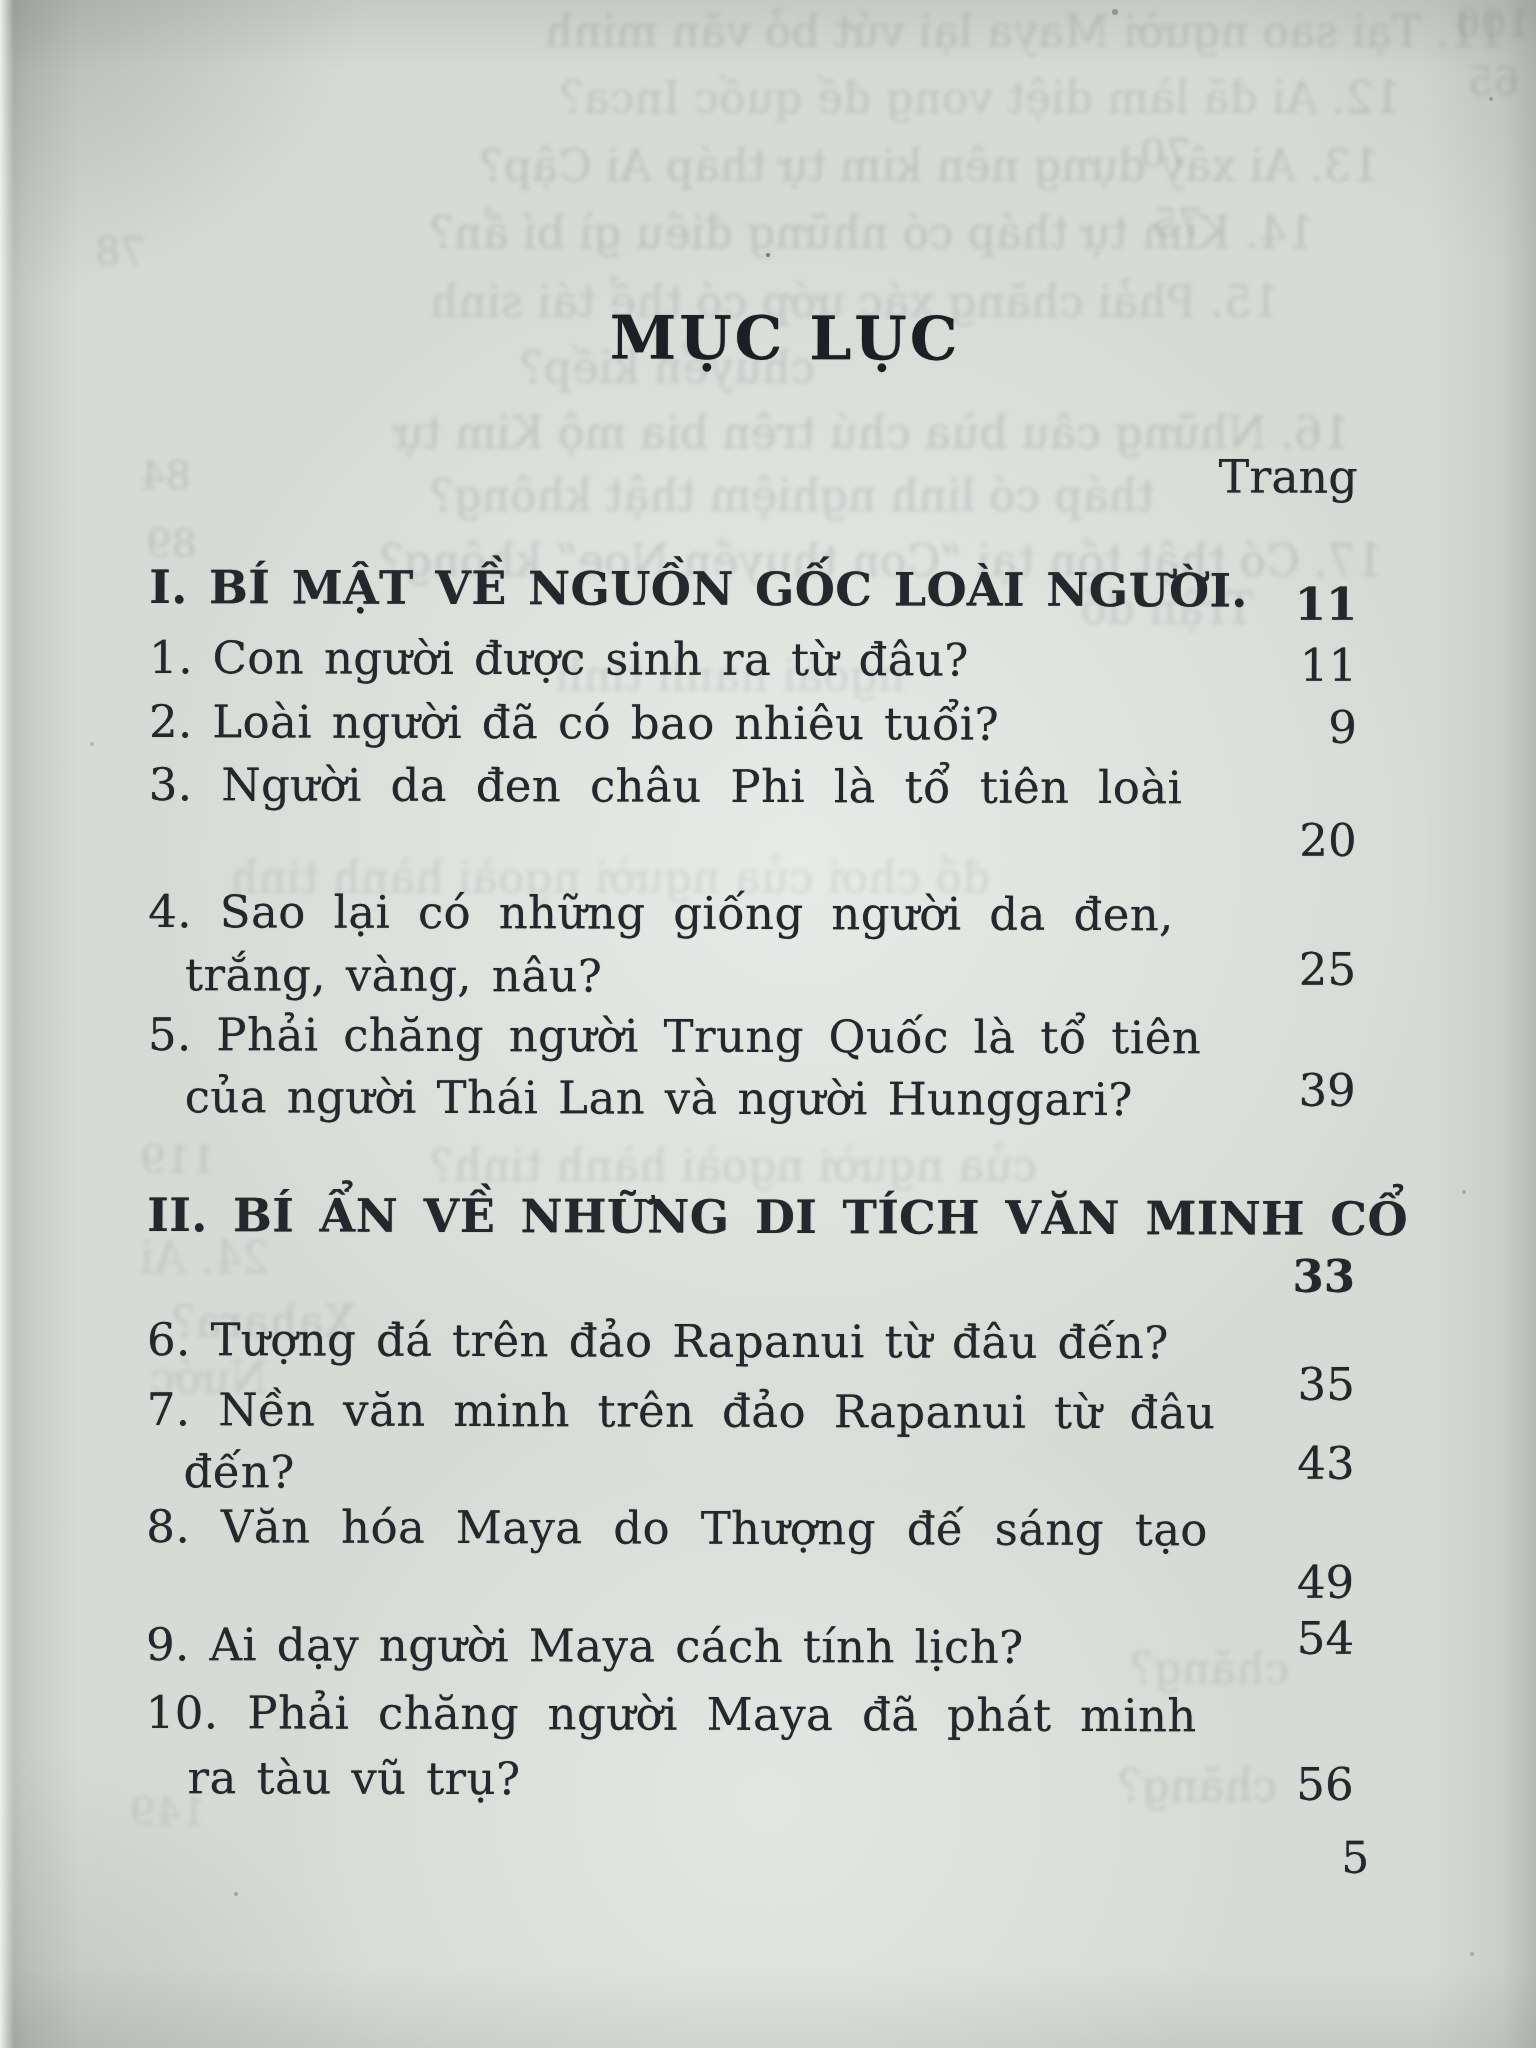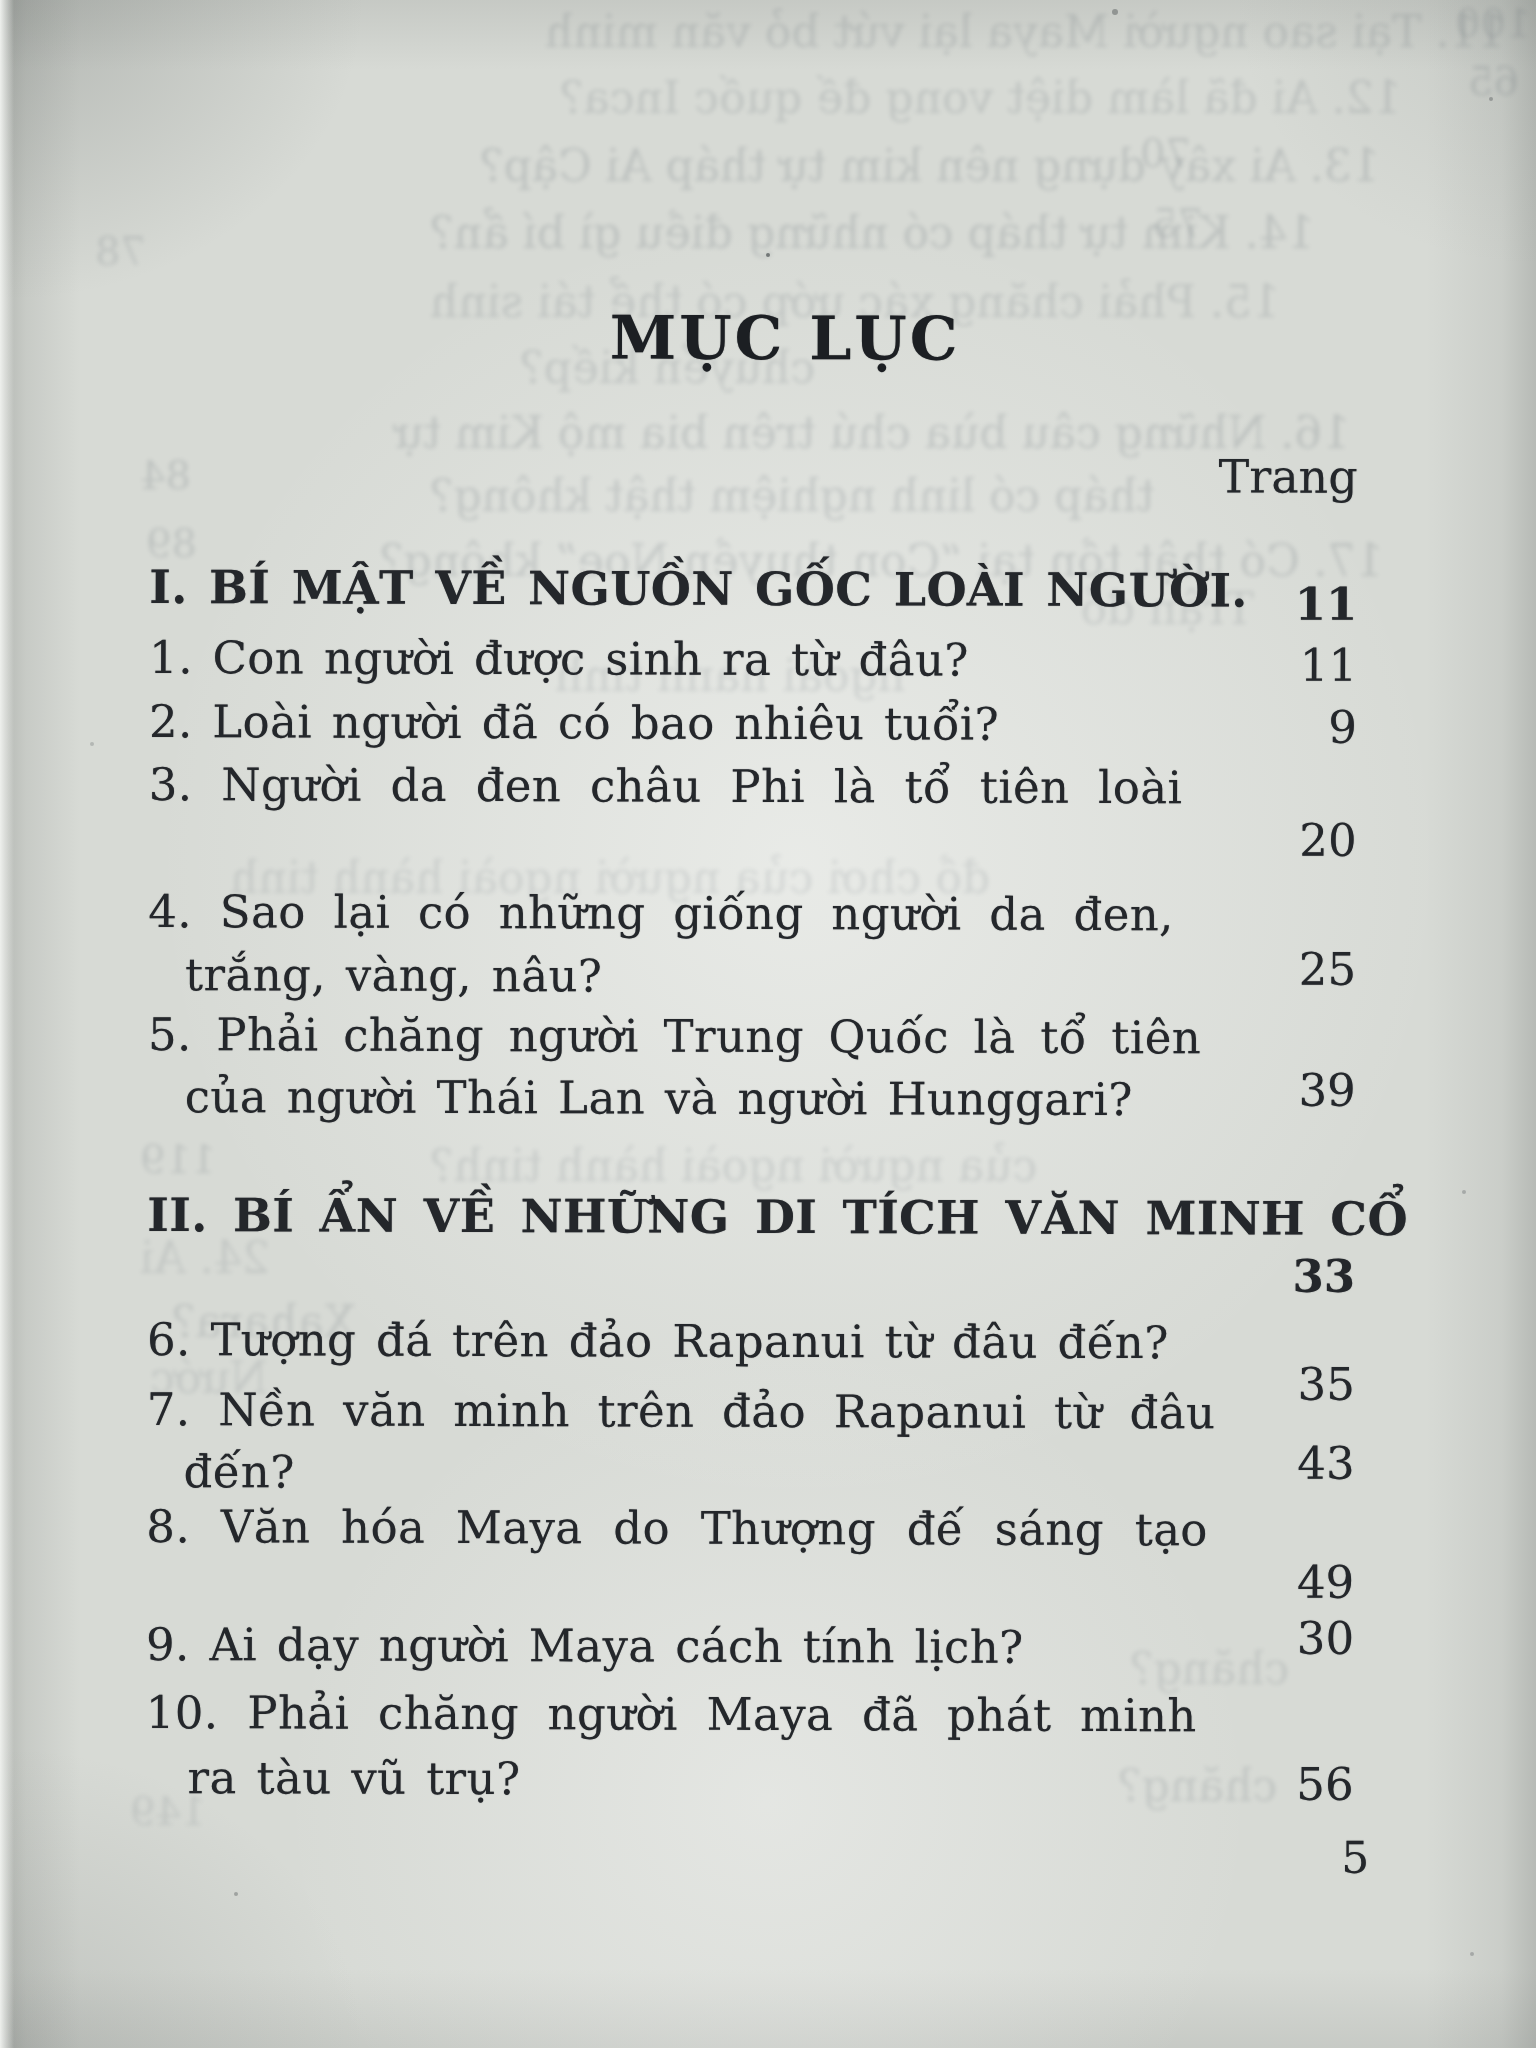--- a/index.html
+++ b/index.html
@@ -113,21 +113,21 @@
     <div class="pnum" style="top:1356px">35</div>
 
     <div class="line" style="left:148px;top:1385px;word-spacing:13px">7. Nền văn minh trên đảo Rapanui từ đâu</div>
     <div class="line" style="left:185px;top:1447px">đến?</div>
     <div class="pnum" style="top:1435px">43</div>
 
     <div class="line" style="left:148px;top:1502px;word-spacing:16px">8. Văn hóa Maya do Thượng đế sáng tạo</div>
     <div class="pnum" style="top:1554px">49</div>
 
     <div class="line" style="left:148px;top:1620px">9. Ai dạy người Maya cách tính lịch?</div>
-    <div class="pnum" style="top:1610px">30</div>
+    <div class="pnum" style="top:1610px">54</div>
 
     <div class="line" style="left:148px;top:1688px;word-spacing:14px">10. Phải chăng người Maya đã phát minh</div>
     <div class="line" style="left:190px;top:1753px">ra tàu vũ trụ?</div>
     <div class="pnum" style="top:1756px">56</div>
 
     <div class="folio">5</div>
   </div>
 
   <div class="specks"></div>
 </div>

